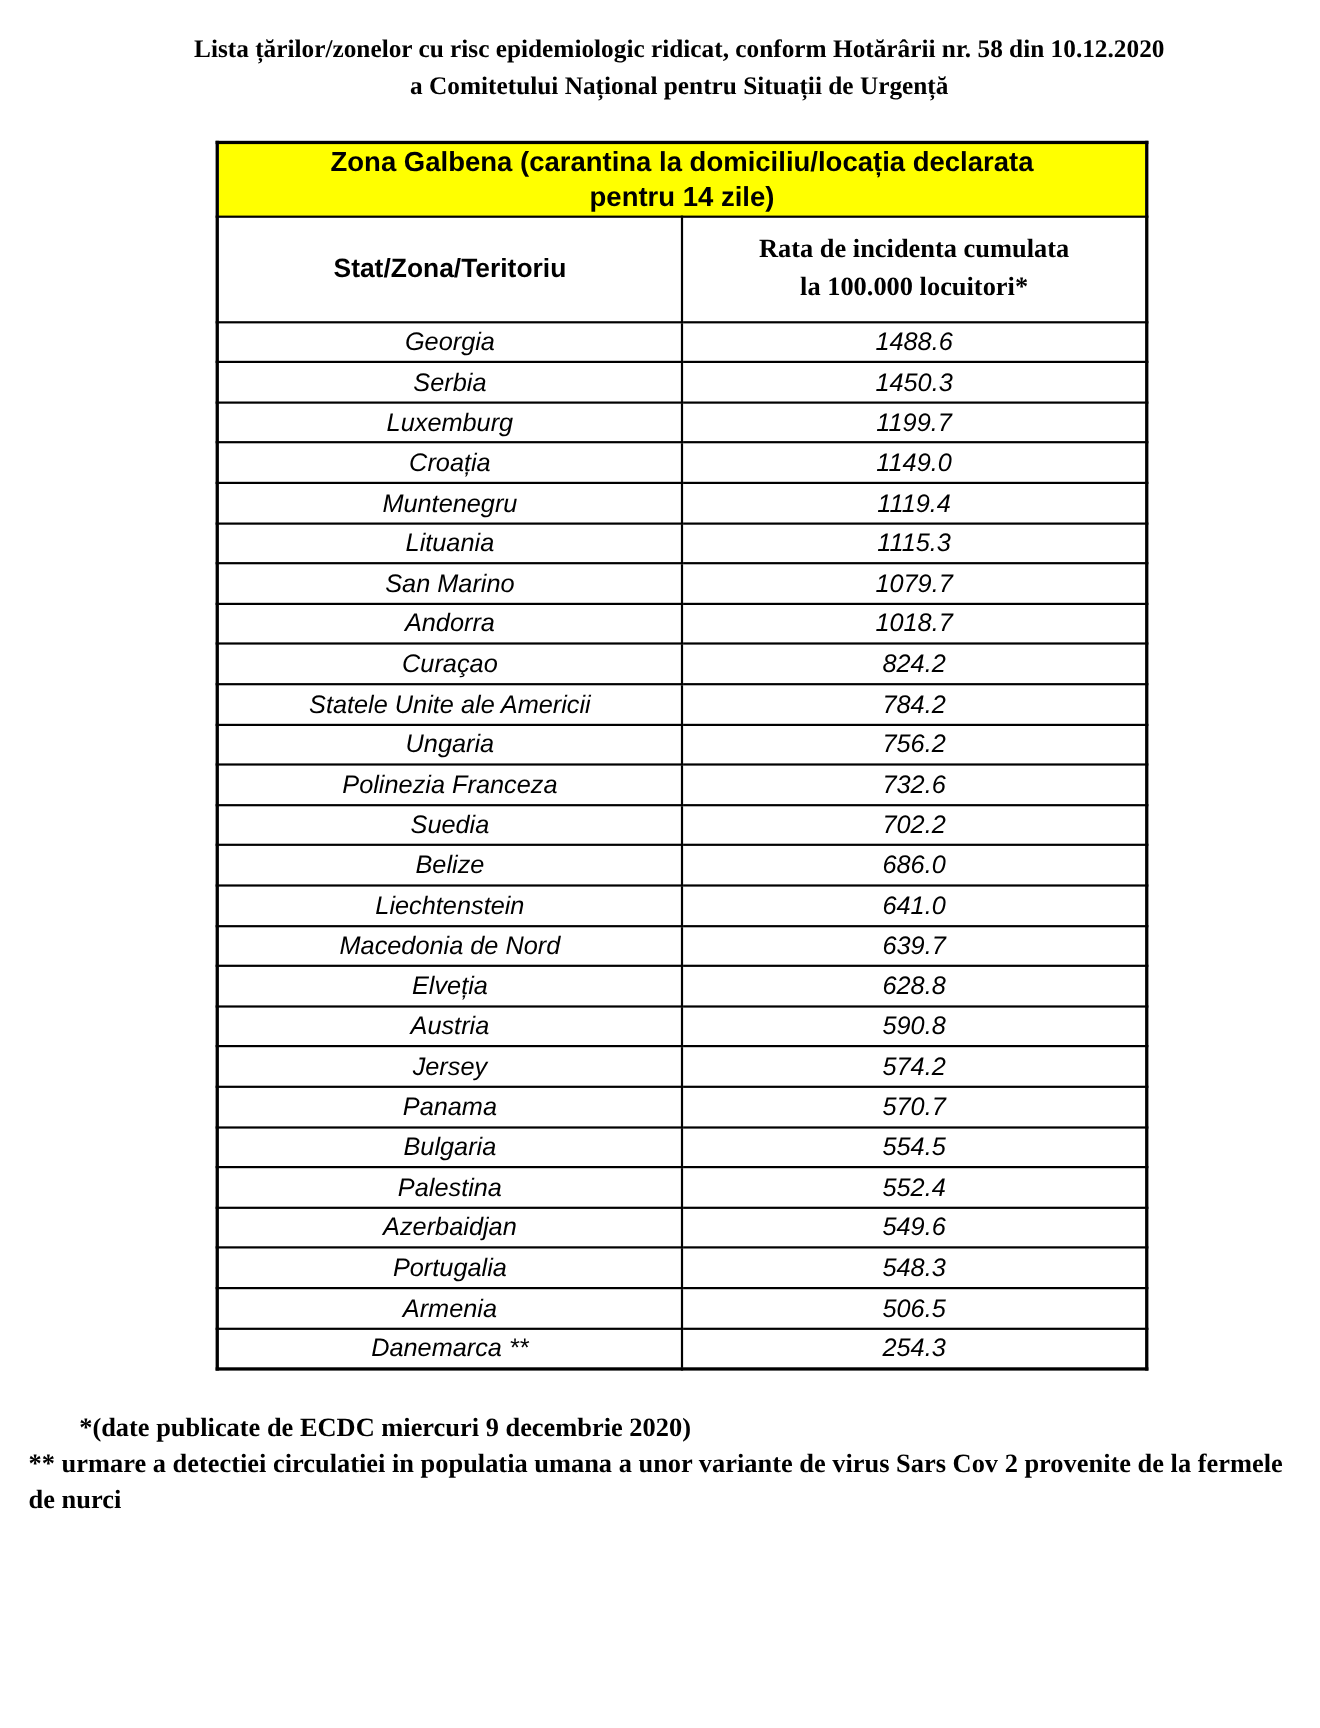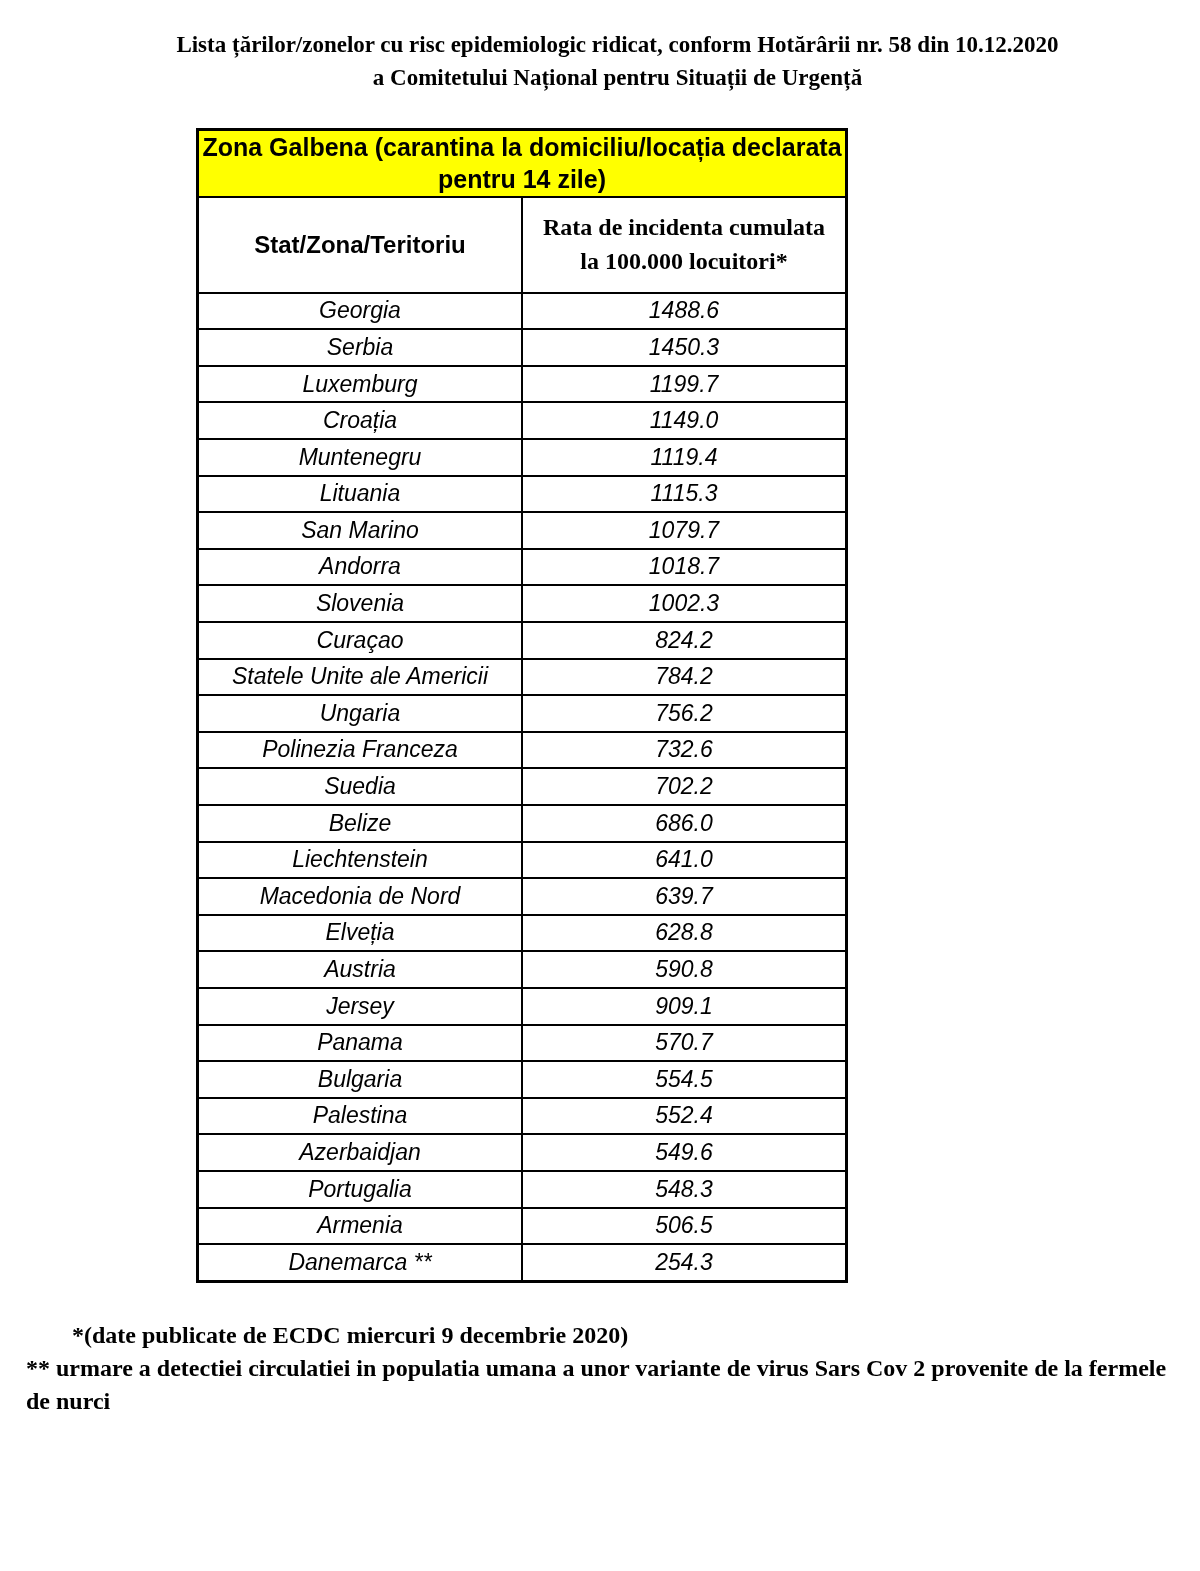--- a/index.html
+++ b/index.html
@@ -21,21 +21,21 @@
     font-weight: bold;
     font-size: 23px;
     line-height: 1.45;
     text-align: center;
     padding-top: 28px;
     padding-left: 35px;
   }
   table.risk-table {
     border-collapse: collapse;
     table-layout: fixed;
-    width: 652px;
+    width: 848px;
     margin: 33px 0 0 196px;
     border: 3px solid #000;
   }
   table.risk-table th,
   table.risk-table td {
     border: 2px solid #000;
     text-align: center;
     vertical-align: middle;
     padding: 0;
     overflow: hidden;
@@ -132,24 +132,20 @@
         </tr>
         <tr>
           <td>San Marino</td>
           <td>1079.7</td>
         </tr>
         <tr>
           <td>Andorra</td>
           <td>1018.7</td>
         </tr>
         <tr>
-          <td>Slovenia</td>
-          <td>1002.3</td>
-        </tr>
-        <tr>
           <td>Curaçao</td>
           <td>824.2</td>
         </tr>
         <tr>
           <td>Statele Unite ale Americii</td>
           <td>784.2</td>
         </tr>
         <tr>
           <td>Ungaria</td>
           <td>756.2</td>
@@ -177,21 +173,21 @@
         <tr>
           <td>Elveția</td>
           <td>628.8</td>
         </tr>
         <tr>
           <td>Austria</td>
           <td>590.8</td>
         </tr>
         <tr>
           <td>Jersey</td>
-          <td>909.1</td>
+          <td>574.2</td>
         </tr>
         <tr>
           <td>Panama</td>
           <td>570.7</td>
         </tr>
         <tr>
           <td>Bulgaria</td>
           <td>554.5</td>
         </tr>
         <tr>

